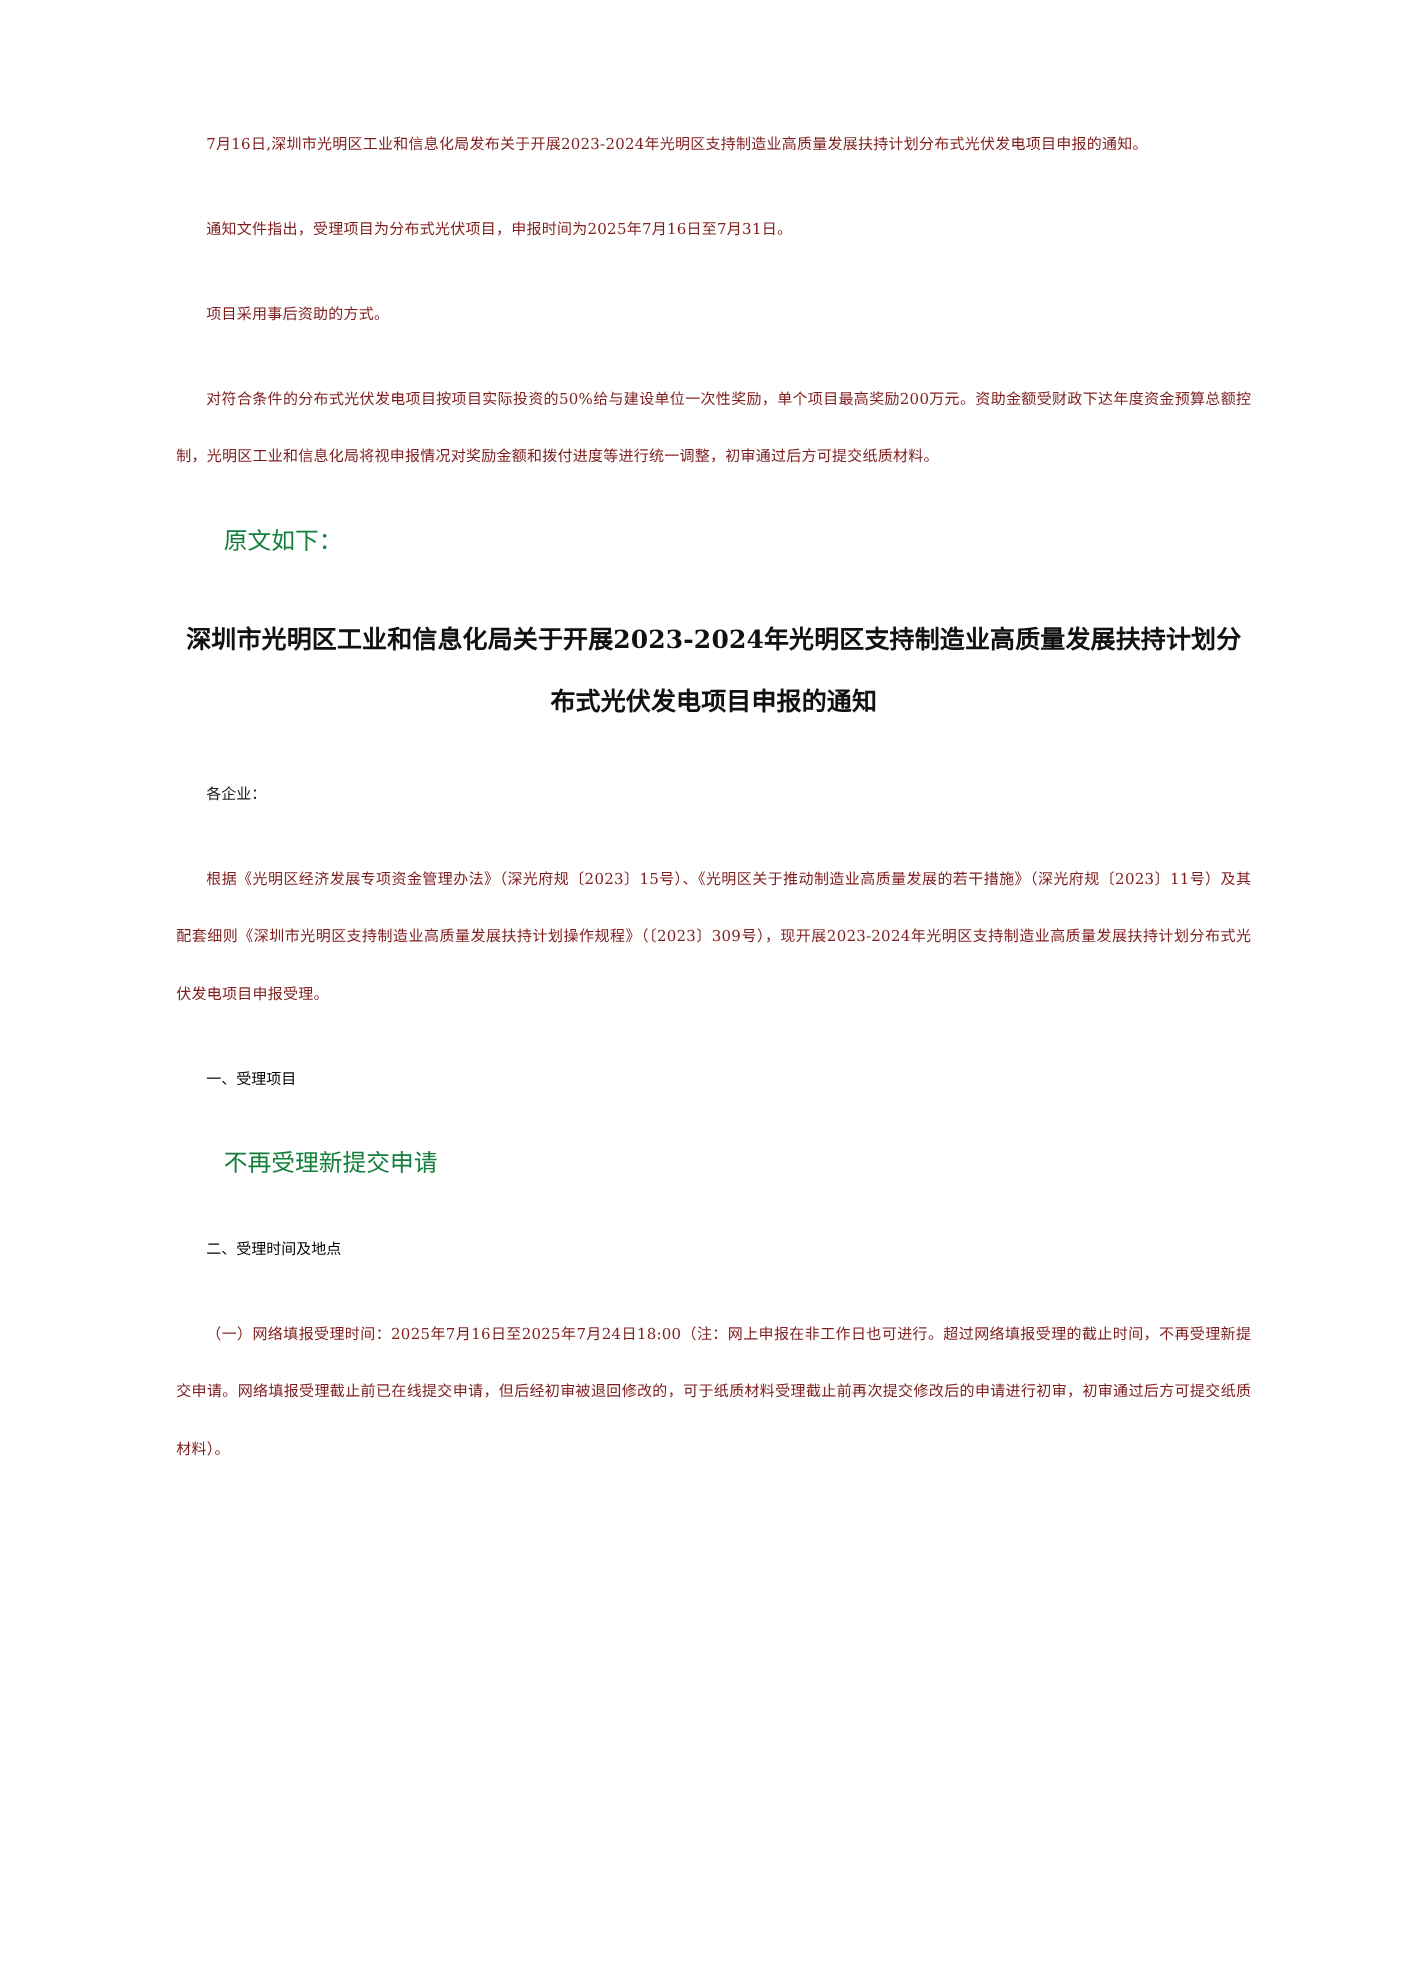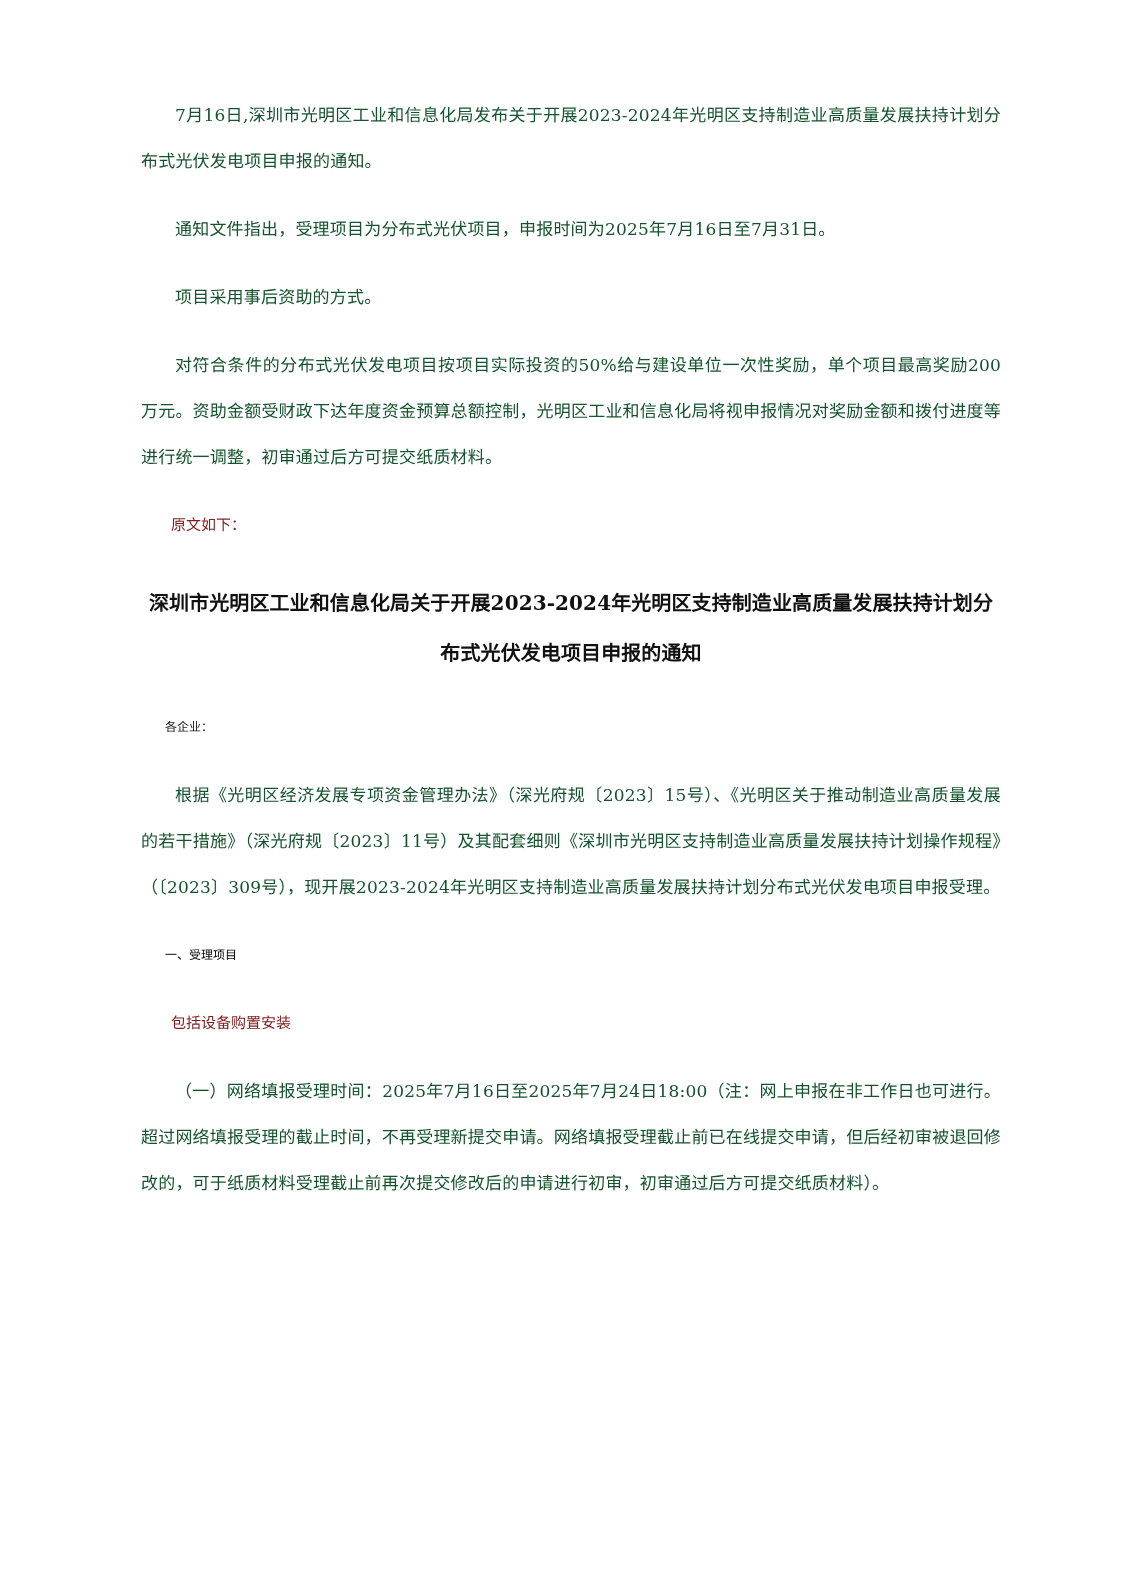--- a/index.html
+++ b/index.html
@@ -30,29 +30,29 @@
 
   .content {
     position: absolute;
     left: 141px;
     top: 92px;
     width: 860px;
   }
 
   
   .para {
-    font-size: 17px;
+    font-size: 12px;
     line-height: 46px;
     text-align: justify;
     text-justify: inter-ideograph;
     text-indent: 2em;
     margin: 0 0 22px 0;
     letter-spacing: 0.2px;
     word-break: break-all;
-    color: #14532d;
+    color: #7f1d1d;
   }
 
   .para.last {
     margin-bottom: 0;
   }
 
   
   .doc-title {
     font-size: 20px;
     line-height: 50px;
@@ -77,25 +77,25 @@
   .section-heading {
     font-size: 12px;
     line-height: 46px;
     text-indent: 2em;
     margin: 0 0 22px 0;
     color: #000000;
   }
 
   
   .plain-line {
-    font-size: 15px;
+    font-size: 19px;
     line-height: 46px;
     text-indent: 2em;
     margin: 0 0 22px 0;
-    color: #7f1d1d;
+    color: #15803d;
   }
 </style>
 </head>
 <body>
 
 <div class="page">
   <div class="content">
 
     <p class="para">7月16日,深圳市光明区工业和信息化局发布关于开展2023-2024年光明区支持制造业高质量发展扶持计划分布式光伏发电项目申报的通知。</p>
 
@@ -109,19 +109,20 @@
     <p class="plain-line">原文如下：</p>
 
     <h1 class="doc-title">深圳市光明区工业和信息化局关于开展2023-2024年光明区支持制造业高质量发展扶持计划分布式光伏发电项目申报的通知</h1>
 
     <p class="salutation">各企业：</p>
 
     <p class="para">根据《光明区经济发展专项资金管理办法》（深光府规〔2023〕15号）、《光明区关于推动制造业高质量发展的若干措施》（深光府规〔2023〕11号）及其配套细则《深圳市光明区支持制造业高质量发展扶持计划操作规程》（〔2023〕309号），现开展2023-2024年光明区支持制造业高质量发展扶持计划分布式光伏发电项目申报受理。</p>
 
     <p class="section-heading">一、受理项目</p>
 
-    <p class="plain-line">包括设备购置安装</p>
+    <p class="plain-line">不再受理新提交申请</p>
 
+    <p class="section-heading">二、受理时间及地点</p>
 
     <p class="para last">（一）网络填报受理时间：2025年7月16日至2025年7月24日18:00（注：网上申报在非工作日也可进行。超过网络填报受理的截止时间，不再受理新提交申请。网络填报受理截止前已在线提交申请，但后经初审被退回修改的，可于纸质材料受理截止前再次提交修改后的申请进行初审，初审通过后方可提交纸质材料）。</p>
 
   </div>
 </div>
 
 </body></html>

